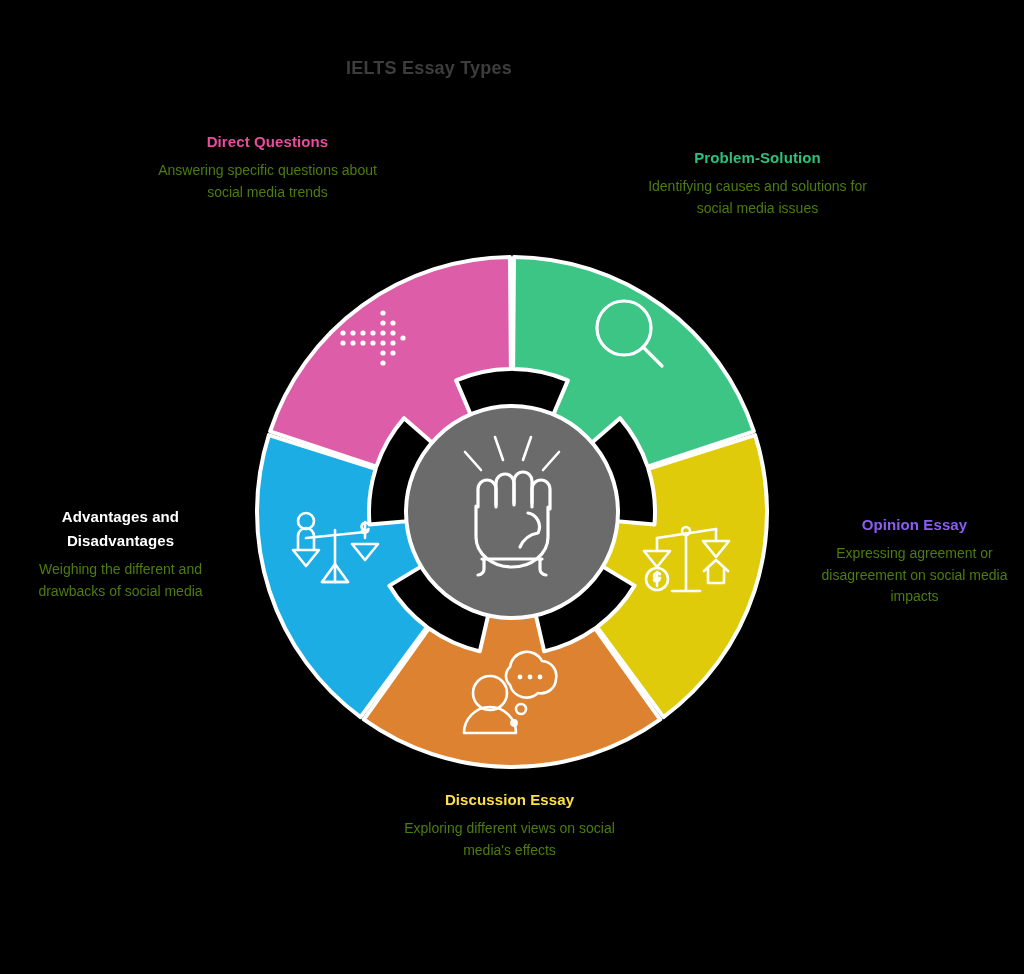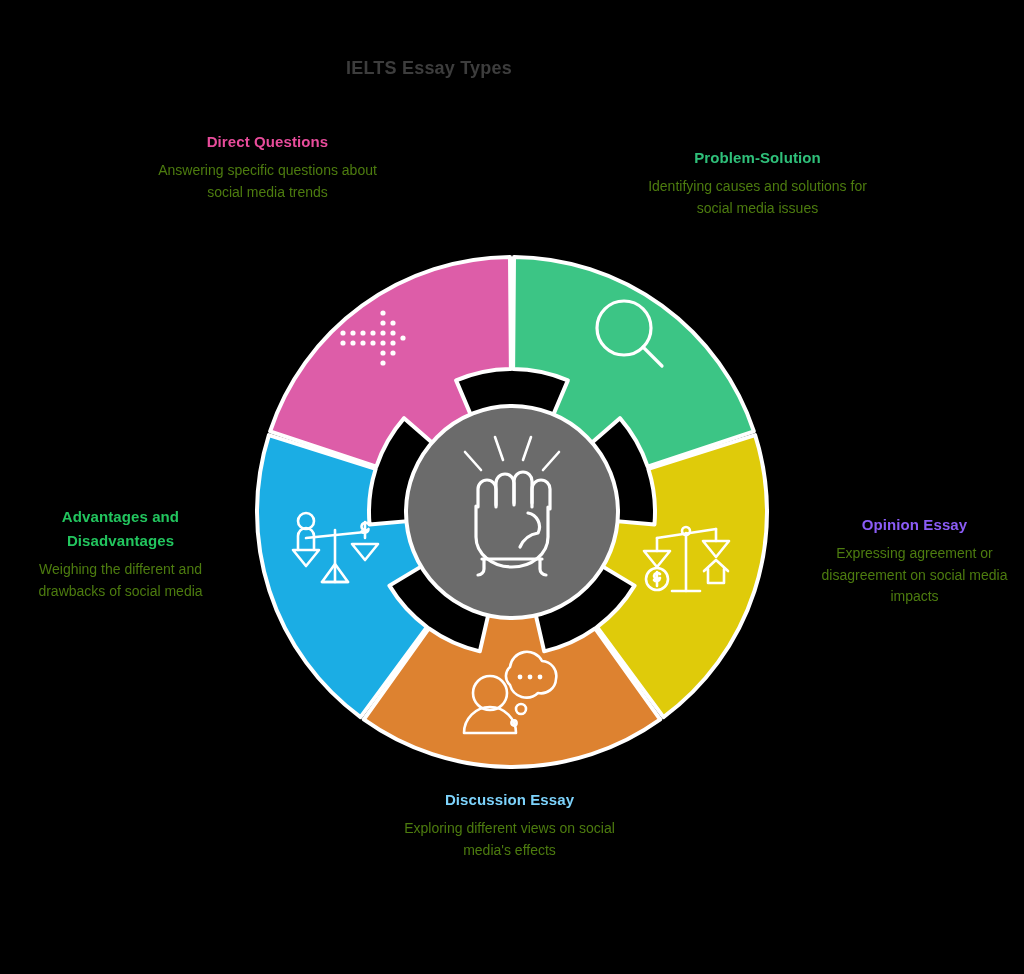--- a/index.html
+++ b/index.html
@@ -181,22 +181,22 @@
     <div class="cap" style="color:#2FC07A;">Problem-Solution</div>
     <div class="desc">Identifying causes and solutions for social media issues</div>
   </div>
 
   <div class="callout" id="co-opinion">
     <div class="cap" style="color:#8b5cf6;">Opinion Essay</div>
     <div class="desc">Expressing agreement or disagreement on social media impacts</div>
   </div>
 
   <div class="callout" id="co-discussion">
-    <div class="cap" style="color:#7dd3fc;">Discussion Essay</div>
+    <div class="cap" style="color:#fde047;">Discussion Essay</div>
     <div class="desc">Exploring different views on social media's effects</div>
   </div>
 
   <div class="callout" id="co-advantages">
-    <div class="cap" style="color:#22c55e;">Advantages and Disadvantages</div>
+    <div class="cap" style="color:#ffffff;">Advantages and Disadvantages</div>
     <div class="desc">Weighing the different and drawbacks of social media</div>
   </div>
 
 </div>
 
 </body></html>

